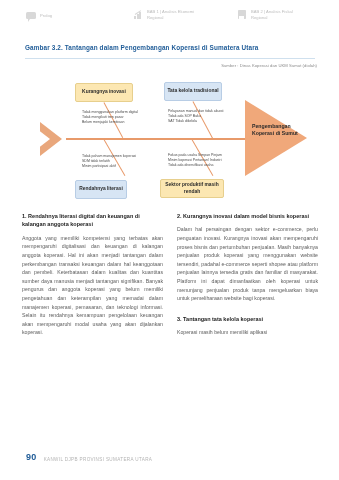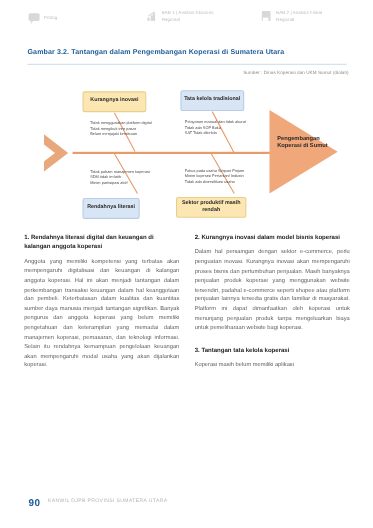--- a/index.html
+++ b/index.html
@@ -132,21 +132,21 @@
   .h-sub{
     color:#1c1c1c;font-size:5.5px;font-weight:bold;line-height:8.4px;
     margin:0 0 5px 0;
   }
   .h-sub.second{margin-top:12px;}
   .para{
     color:#5d5d5d;font-size:5.2px;line-height:8.6px;
     text-align:justify;margin:0;
   }
   .foot{
-    position:absolute;left:26px;top:452px;display:flex;align-items:flex-start;gap:7px;
+    position:absolute;left:26px;top:452px;display:flex;align-items:flex-end;gap:7px;
   }
   .foot-num{color:#1e5b97;font-size:9px;font-weight:bold;letter-spacing:.3px;}
   .foot-txt{color:#b4b4b4;font-size:4.6px;letter-spacing:.35px;}
 </style>
 </head>
 <body>
 
 <div class="page">
 
   <div class="tabbar">

